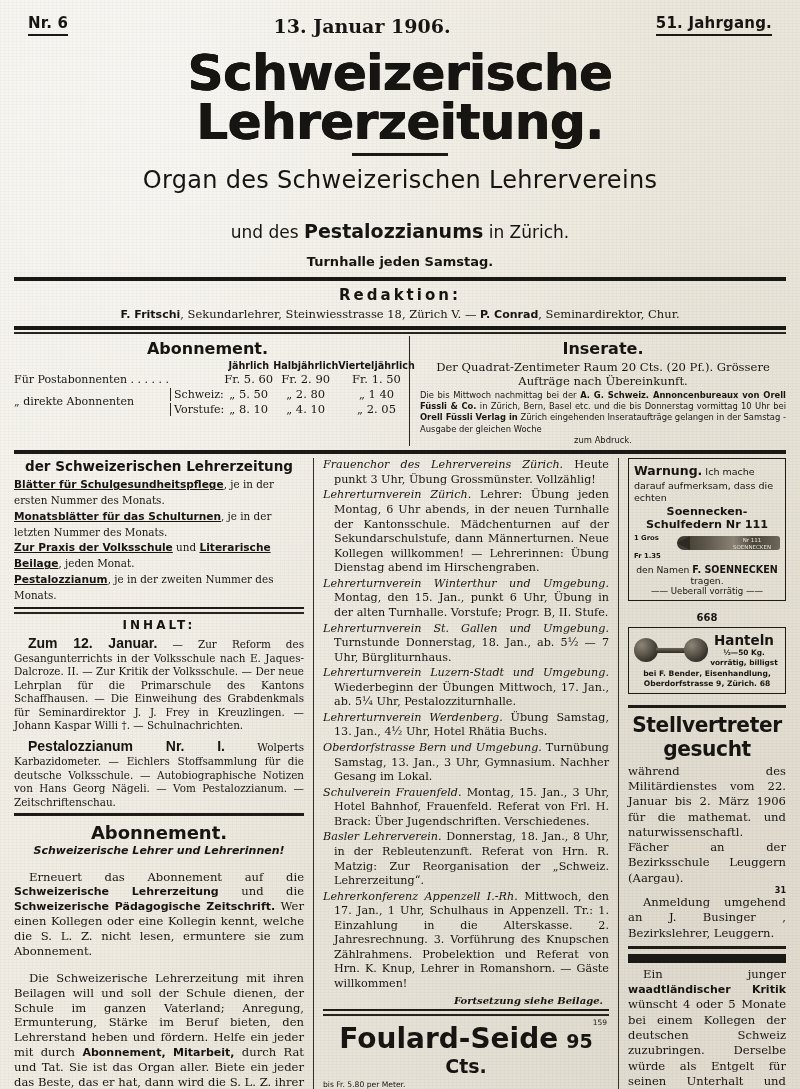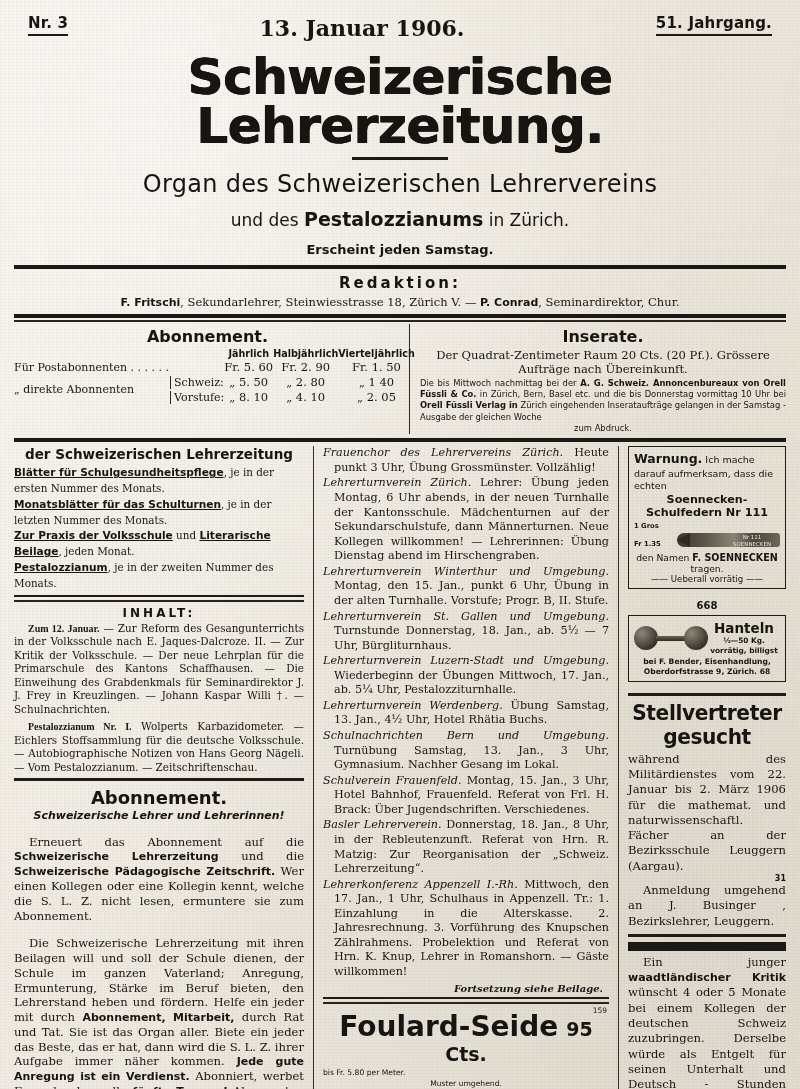--- a/index.html
+++ b/index.html
@@ -26,35 +26,35 @@
       repeating-linear-gradient(0deg, rgba(90,80,60,.035) 0 1px, rgba(0,0,0,0) 1px 3px),
       repeating-linear-gradient(90deg, rgba(90,80,60,.022) 0 1px, rgba(0,0,0,0) 1px 4px);
     mix-blend-mode:multiply;
     opacity:.85;
   }
 
   
   .topline{display:flex;align-items:flex-start;justify-content:space-between;padding:14px 14px 0 14px;}
   .tl-item{font-family:"DejaVu Sans",sans-serif;font-weight:bold;font-size:15px;letter-spacing:.2px;}
   .tl-item.underlined{border-bottom:2.6px solid #1b1915;padding-bottom:2px;}
-  .tl-date{font-family:"DejaVu Serif",serif;font-weight:bold;font-size:22px;padding-top:1px;}
+  .tl-date{font-family:"DejaVu Serif",serif;font-weight:bold;font-size:19px;padding-top:1px;}
 
   .masthead{
     text-align:center;
     font-family:"DejaVu Sans",sans-serif;
     font-weight:bold;
     font-size:49px;
     letter-spacing:-0.5px;
     line-height:1;
     margin:12px 0 6px 0;
     transform:scaleX(1.02);
     text-shadow:0.5px 0 0 #100e0b, -0.4px 0.3px 0 #100e0b;
   }
   .rule-short{width:96px;height:3px;background:#1b1915;margin:6px auto 10px auto;}
-  .sub1{text-align:center;font-family:"DejaVu Sans",sans-serif;font-size:24px;letter-spacing:.3px;margin:2px 0 10px;}
+  .sub1{text-align:center;font-family:"DejaVu Sans",sans-serif;font-size:24px;letter-spacing:.3px;margin:2px 0 26px;}
   .sub2{text-align:center;font-family:"DejaVu Sans",sans-serif;font-size:17px;margin:0 0 12px;}
   .sub2 b{font-weight:bold;font-size:19px;}
   .sub3{text-align:center;font-family:"DejaVu Sans",sans-serif;font-size:13px;font-weight:bold;margin:0 0 8px;}
 
   .hr-thick{height:4px;background:#1b1915;border:0;margin:4px 0 2px;}
   .hr-thin{height:1.6px;background:#27241f;border:0;margin:2px 0;}
   .hr-med{height:2.4px;background:#1f1c18;border:0;margin:3px 0;}
 
   .redaktion-title{text-align:center;font-family:"DejaVu Sans",sans-serif;font-weight:bold;font-size:15px;letter-spacing:3px;margin:5px 0 3px;}
   .redaktion-line{text-align:center;font-family:"DejaVu Serif",serif;font-size:11.5px;margin-bottom:5px;}
@@ -82,21 +82,21 @@
   .col1{width:300px;padding-right:9px;border-right:1.4px solid #35312a;}
   .col2{width:305px;padding:0 9px;border-right:1.4px solid #35312a;}
   .col3{flex:1;padding-left:9px;}
   .beilagen-h{font-family:"DejaVu Sans",sans-serif;font-weight:bold;font-size:17px;text-align:center;margin:4px 0 1px;}
   .beilagen-h2{font-family:"DejaVu Sans",sans-serif;font-weight:bold;font-size:13.5px;text-align:center;margin:0 0 3px;}
   .beil-line{font-family:"DejaVu Serif",serif;font-size:10.4px;line-height:1.5;}
   .beil-line b{font-family:"DejaVu Sans",sans-serif;font-weight:bold;font-size:10.6px;text-decoration:underline;}
 
   .inhalt-h{text-align:center;font-family:"DejaVu Sans",sans-serif;font-weight:bold;font-size:12px;letter-spacing:3px;margin:4px 0 2px;}
   .inhalt-p{font-family:"DejaVu Serif",serif;font-size:10.4px;line-height:1.3;text-align:justify;text-indent:14px;margin:0 0 4px;}
-  .inhalt-p b{font-family:Liberation Serif, serif;font-size:10px;}
+  .inhalt-p b{font-family:Liberation Sans, sans-serif;font-size:14px;}
 
   .art-h{text-align:center;font-family:"DejaVu Sans",sans-serif;font-weight:bold;font-size:18px;margin:6px 0 1px;}
   .art-sub{text-align:center;font-family:"DejaVu Sans",sans-serif;font-style:italic;font-weight:bold;font-size:11px;margin:0 0 4px;}
   .art-p{font-family:"DejaVu Serif",serif;font-size:11.6px;line-height:1.27;text-align:justify;text-indent:15px;margin:13px 0 2px;}
   .art-p b{font-family:"DejaVu Sans",sans-serif;font-weight:bold;font-size:11px;}
 
   
   .ent{font-family:"DejaVu Serif",serif;font-size:11.2px;line-height:1.3;text-align:justify;margin:0 0 1px;padding-left:11px;text-indent:-11px;}
   .ent i{font-style:italic;}
   .fortsetzung{text-align:right;font-family:"DejaVu Serif",serif;font-style:italic;font-weight:bold;font-size:10px;margin:3px 6px 2px 0;}
@@ -107,21 +107,21 @@
   .fs-price{font-family:"DejaVu Sans",sans-serif;font-weight:bold;font-size:19px;margin-left:8px;}
   .fs-small{font-family:"DejaVu Sans",sans-serif;font-size:7.6px;text-align:left;line-height:1.45;margin-top:2px;}
   .fs-small .c{text-align:center;display:block;}
   .fs-maker{font-family:"DejaVu Sans",sans-serif;font-weight:bold;font-size:15px;margin-top:5px;}
 
   
   .adbox{border:1.8px solid #1f1c18;padding:4px 5px;margin-bottom:11px;}
   .warn-h{font-family:"DejaVu Sans",sans-serif;font-size:9.5px;line-height:1.3;}
   .warn-h b{font-size:12.5px;}
   .warn-sub{font-family:"DejaVu Sans",sans-serif;font-weight:bold;font-size:11.2px;text-align:center;margin:1px 0 2px;}
-  .nib-row{display:flex;align-items:flex-end;gap:13px;margin:2px 0;}
+  .nib-row{display:flex;align-items:flex-start;gap:13px;margin:2px 0;}
   .nib-side{font-family:"DejaVu Sans",sans-serif;font-size:6.8px;font-weight:bold;line-height:1.5;width:30px;}
   .nib{flex:1;height:20px;position:relative;}
   .nib .pen{
     position:absolute;left:0;top:3px;width:100%;height:14px;
     background:linear-gradient(90deg,#3b362d 0%,#5d564a 28%,#8a8375 55%,#4a443a 75%,#6e675a 100%);
     border-radius:7px 3px 3px 7px;
   }
   .nib .tip{position:absolute;left:0;top:3px;width:0;height:0;border-top:7px solid transparent;border-bottom:7px solid transparent;border-right:13px solid #2e2a23;}
   .nib .lbl{position:absolute;right:2px;top:4px;color:#e8e4d8;font-family:"DejaVu Sans",sans-serif;font-size:5.5px;text-align:center;width:52px;line-height:1.25;}
   .warn-foot{font-family:"DejaVu Sans",sans-serif;font-size:9.2px;text-align:center;}
@@ -148,32 +148,32 @@
   .blackbar{height:9px;background:#1b1915;margin:5px 0 4px;}
   .hr-col{height:2.6px;background:#1f1c18;margin:5px 0 4px;}
 </style>
 </head>
 <body>
 
 <div class="page">
   <div class="grain"></div>
 
   <div class="topline">
-    <div class="tl-item underlined">Nr. 3</div>
+    <div class="tl-item underlined">Nr. 6</div>
     <div class="tl-date">13. Januar 1906.</div>
     <div class="tl-item underlined">51. Jahrgang.</div>
   </div>
 
   <div class="masthead">Schweizerische Lehrerzeitung.</div>
   <div class="rule-short"></div>
   <div class="sub1">Organ des Schweizerischen Lehrervereins</div>
   <div class="sub2">
     <span>und des </span><b>Pestalozzianums</b><span> in Zürich.</span>
   </div>
-  <div class="sub3">Erscheint jeden Samstag.</div>
+  <div class="sub3">Turnhalle jeden Samstag.</div>
 
   <div class="hr-thick"></div>
   <div class="redaktion-title">Redaktion:</div>
   <div class="redaktion-line">
     <b>F. Fritschi</b><span>, Sekundarlehrer, Steinwiesstrasse 18, Zürich V. — </span><b>P. Conrad</b><span>, Seminardirektor, Chur.</span>
   </div>
   <div class="hr-thick"></div>
   <div class="hr-thin"></div>
 
   <div class="band">
@@ -248,21 +248,21 @@
 
     </div>
 
     <div class="col col2">
       <div class="ent"><i>Frauenchor des Lehrervereins Zürich.</i><span>  Heute punkt 3 Uhr, Übung Grossmünster. Vollzählig!</span></div>
       <div class="ent"><i>Lehrerturnverein Zürich.</i><span>  Lehrer: Übung jeden Montag, 6 Uhr abends, in der neuen Turnhalle der Kantonsschule. Mädchenturnen auf der Sekundarschulstufe, dann Männerturnen. Neue Kollegen willkommen! — Lehrerinnen: Übung Dienstag abend im Hirschengraben.</span></div>
       <div class="ent"><i>Lehrerturnverein Winterthur und Umgebung.</i><span>  Montag, den 15. Jan., punkt 6 Uhr, Übung in der alten Turnhalle. Vorstufe; Progr. B, II. Stufe.</span></div>
       <div class="ent"><i>Lehrerturnverein St. Gallen und Umgebung.</i><span>  Turnstunde Donnerstag, 18. Jan., ab. 5½ — 7 Uhr, Bürgliturnhaus.</span></div>
       <div class="ent"><i>Lehrerturnverein Luzern-Stadt und Umgebung.</i><span>  Wiederbeginn der Übungen Mittwoch, 17. Jan., ab. 5¼ Uhr, Pestalozziturnhalle.</span></div>
       <div class="ent"><i>Lehrerturnverein Werdenberg.</i><span>  Übung Samstag, 13. Jan., 4½ Uhr, Hotel Rhätia Buchs.</span></div>
-      <div class="ent"><i>Schulnachrichten Bern und Umgebung.</i><span>  Turnübung Samstag, 13. Jan., 3 Uhr, Gymnasium. Nachher Gesang im Lokal.</span></div>
+      <div class="ent"><i>Oberdorfstrasse Bern und Umgebung.</i><span>  Turnübung Samstag, 13. Jan., 3 Uhr, Gymnasium. Nachher Gesang im Lokal.</span></div>
       <div class="ent"><i>Schulverein Frauenfeld.</i><span>  Montag, 15. Jan., 3 Uhr, Hotel Bahnhof, Frauenfeld. Referat von Frl. H. Brack: Über Jugendschriften.  Verschiedenes.</span></div>
       <div class="ent"><i>Basler Lehrerverein.</i><span>  Donnerstag, 18. Jan., 8 Uhr, in der Rebleutenzunft. Referat von Hrn. R. Matzig: Zur Reorganisation der „Schweiz. Lehrerzeitung“.</span></div>
       <div class="ent"><i>Lehrerkonferenz Appenzell I.-Rh.</i><span>  Mittwoch, den 17. Jan., 1 Uhr, Schulhaus in Appenzell. Tr.: 1. Einzahlung in die Alterskasse. 2. Jahresrechnung. 3. Vorführung des Knupschen Zählrahmens. Probelektion und Referat von Hrn. K. Knup, Lehrer in Romanshorn. — Gäste willkommen!</span></div>
 
       <div class="fortsetzung">Fortsetzung siehe Beilage.</div>
 
       <div class="hr-med"></div>
       <div class="hr-thin"></div>
 
       <div class="ad-foulard">

